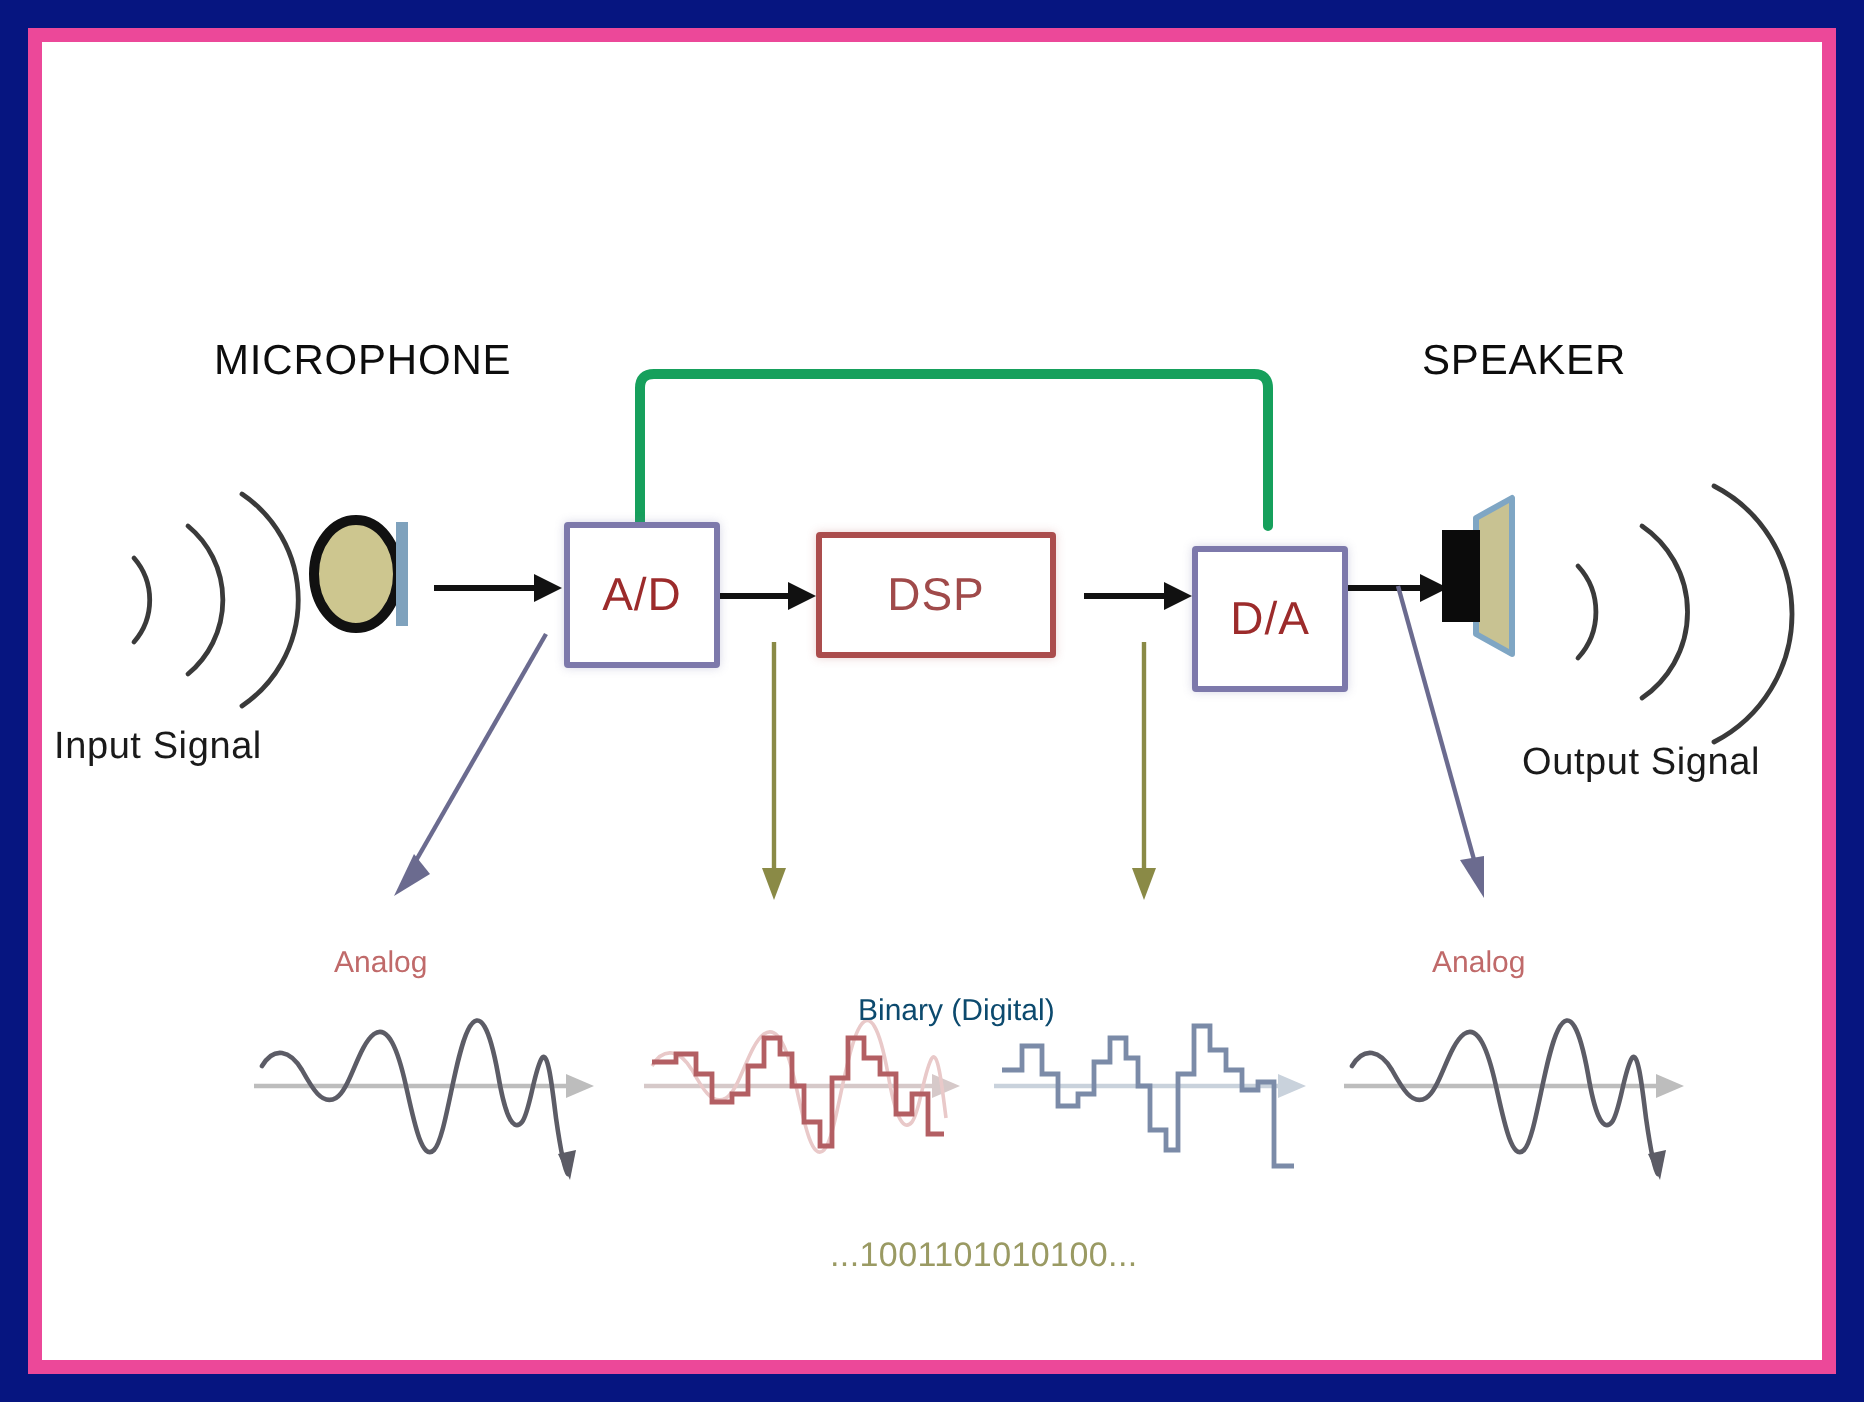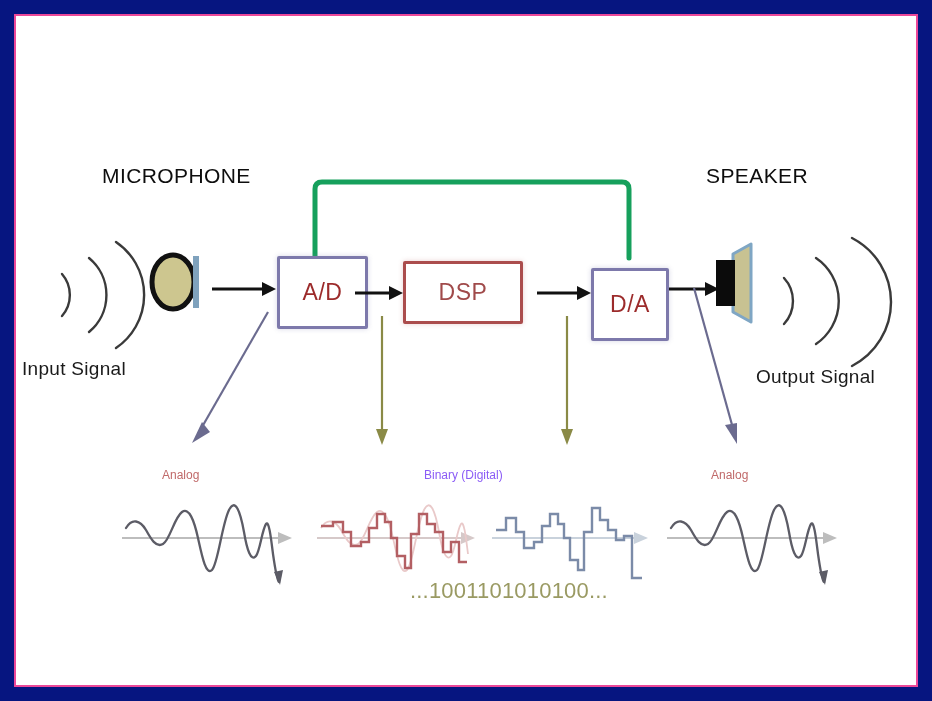--- a/index.html
+++ b/index.html
@@ -15,21 +15,21 @@
     background: #061580;
     overflow: hidden;
   }
   #canvas {
     position: absolute;
     left: 14px;
     top: 14px;
     width: 904px;
     height: 673px;
     background: #ffffff;
-    border: 2px solid #ec4899;
+    border: 7px solid #ec4899;
     box-sizing: border-box;
     overflow: hidden;
   }
   .abs { position: absolute; }
 
   
   .cap-heading {
     font-family: "Liberation Sans", sans-serif;
     font-size: 21px;
     color: #0d0d0d;
@@ -73,31 +73,32 @@
   .dsp-bracket-label {
     font-family: "Liberation Sans", sans-serif;
     font-size: 16px;
     color: #3f9468;
     white-space: nowrap;
   }
 
   
   .wave-title {
     font-family: "Liberation Sans", sans-serif;
-    font-size: 12px;
+    font-size: 15px;
     white-space: nowrap;
   }
   .wave-title.analog { color: #c06a6a; }
-  .wave-title.binary { color: #8b5cf6; }
+  .wave-title.binary { color: #0c4a6e; margin-top: 24px; }
   .binary-digits {
     font-family: "Liberation Sans", sans-serif;
-    font-size: 22px;
+    font-size: 17px;
     color: #9a9a63;
     white-space: nowrap;
     letter-spacing: 0.2px;
+    margin-top: 35px;
   }
   svg { display: block; overflow: visible; }
 </style>
 </head>
 <body>
 
 <div id="page">
   <div id="canvas">
 
     <div class="abs cap-heading" style="left:86px; top:148px;">MICROPHONE</div>
@@ -118,21 +119,21 @@
         <rect x="49" y="14" width="6" height="52" fill="#7fa2bd"></rect>
       </svg>
     </div>
 
     <div class="abs" style="left:286px; top:158px;">
       <svg width="340" height="90" viewBox="0 0 340 90">
         <path d="M 13 84 L 13 15 Q 13 8 20 8 L 320 8 Q 327 8 327 15 L 327 84" fill="none" stroke="#16a05c" stroke-width="5" stroke-linecap="round"></path>
       </svg>
     </div>
 
-    <div class="abs pbox purple" style="left:261px; top:240px; width:91px; height:73px;">
+    <div class="abs pbox purple" style="left:261px; top:240px; width:78px; height:73px;">
       <span class="pbox-label">A/D</span>
     </div>
 
     <div class="abs pbox red" style="left:387px; top:245px; width:120px; height:63px;">
       <span class="pbox-label">DSP</span>
     </div>
 
     <div class="abs pbox purple" style="left:575px; top:252px; width:78px; height:73px;">
       <span class="pbox-label">D/A</span>
     </div>

